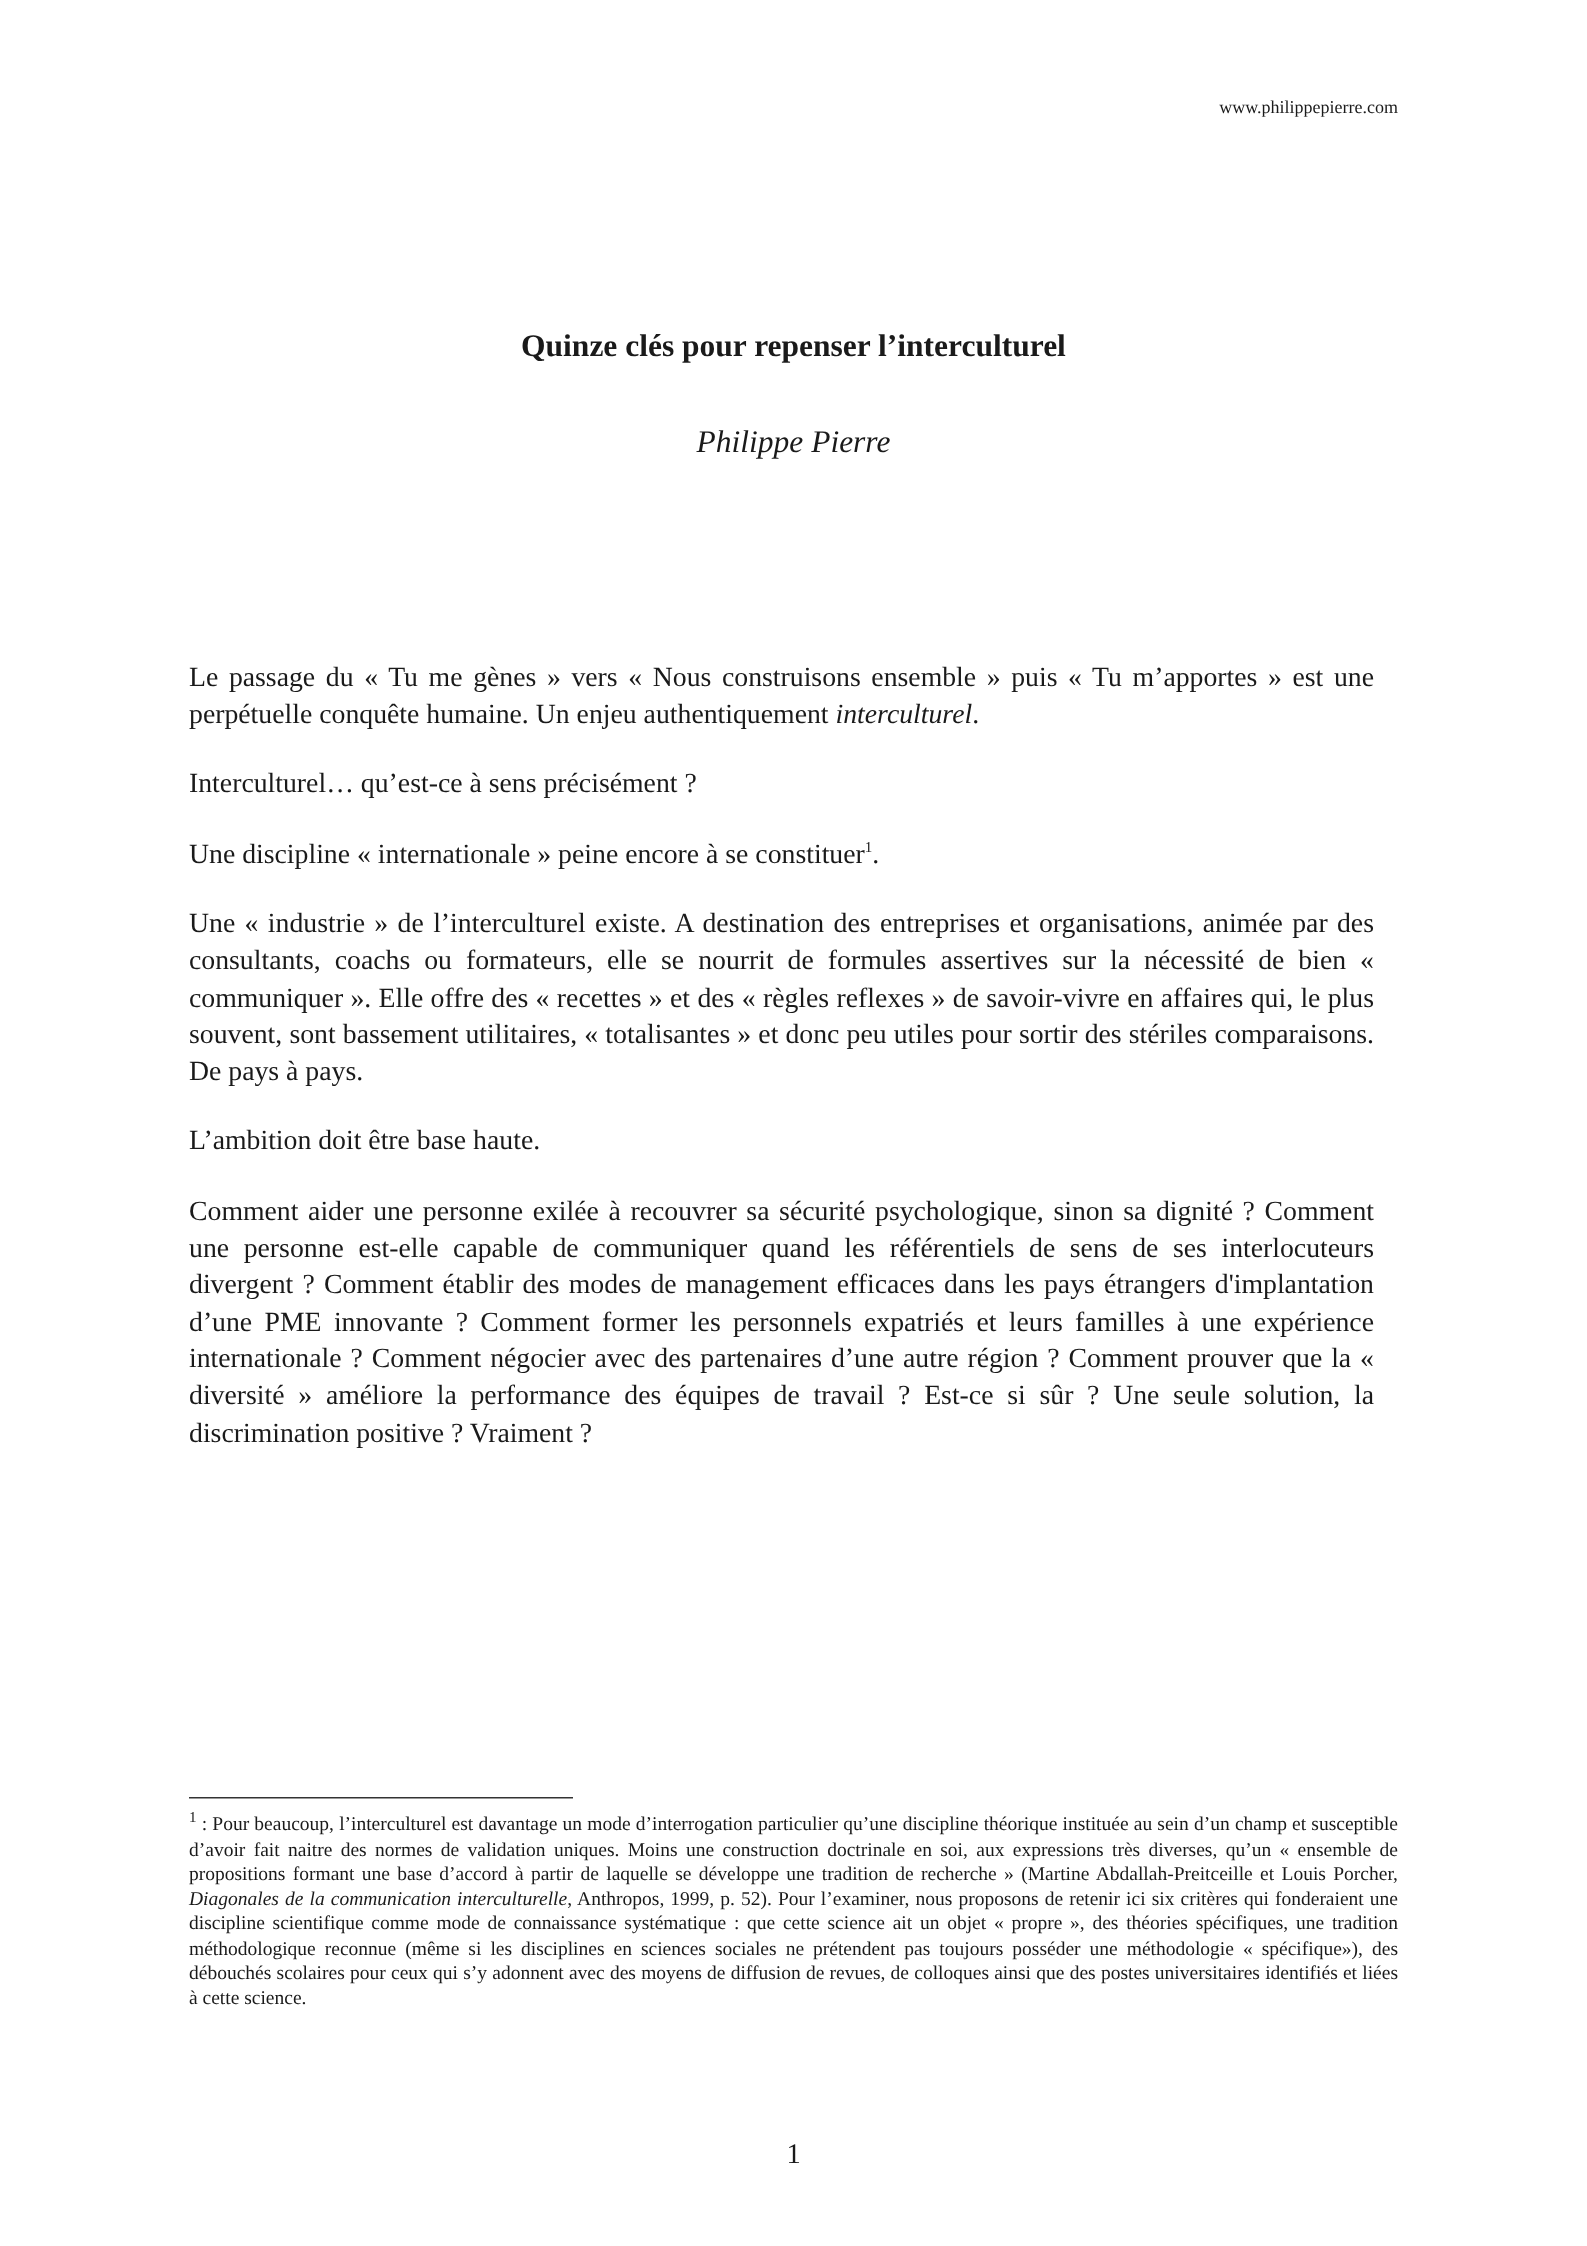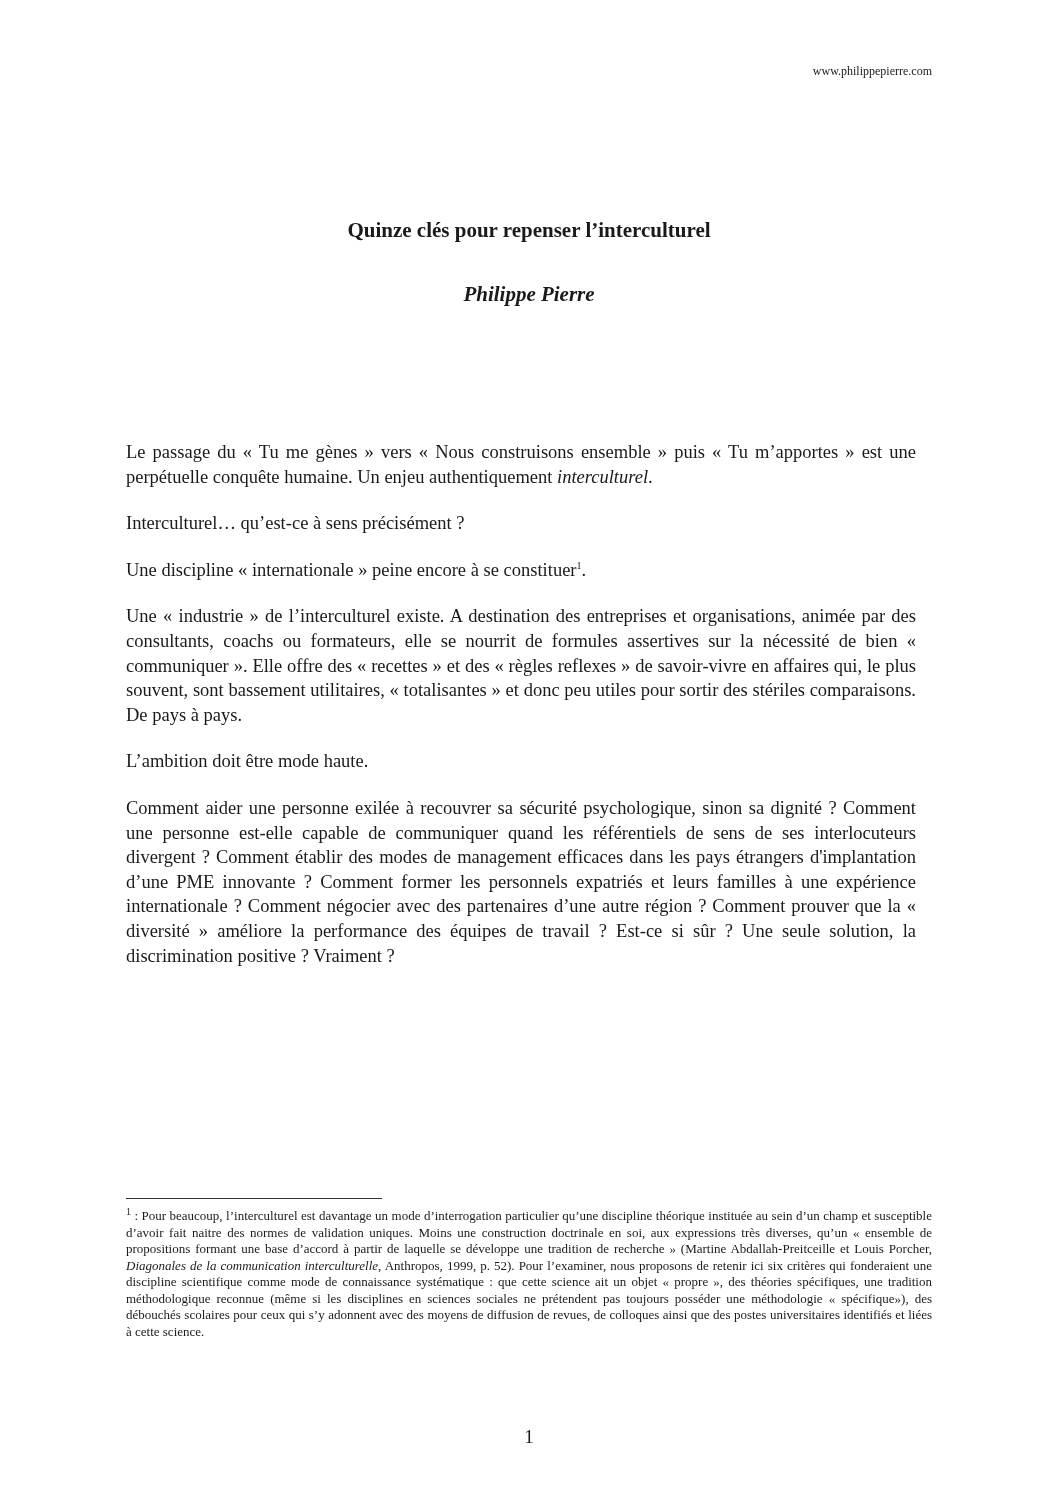--- a/index.html
+++ b/index.html
@@ -2,21 +2,21 @@
 <html><head>
 <meta charset="utf-8">
 <style>
   html, body { margin: 0; padding: 0; background: #ffffff; }
   body { width: 1058px; height: 1497px; position: relative; overflow: hidden;
          font-family: "Liberation Serif", "DejaVu Serif", serif; color: #1a1a1a; }
   .header-url { position: absolute; top: 64px; right: 126px; font-size: 12px; }
   .title { position: absolute; top: 174px; left: 0; width: 1058px; text-align: center;
            font-size: 21px; font-weight: bold; margin-top: 44px; }
   .author { position: absolute; top: 282px; left: 0; width: 1058px; text-align: center;
-            font-size: 21px; font-style: italic; font-weight: bold; }
+            font-size: 21px; font-style: italic; }
   .body-text { position: absolute; left: 126px; width: 806px; top: 440px;
                font-size: 18.5px; line-height: 24.6px; text-align: justify; }
   .body-text p { margin: 0 16px 22px 0; }
   .sup { font-size: 10px; vertical-align: super; line-height: 0; }
   .footnote-rule { position: absolute; left: 126px; top: 1198px; width: 256px; height: 1px; background: #333; }
   .footnote { position: absolute; left: 126px; width: 806px; top: 1208px;
               font-size: 13px; line-height: 16.5px; text-align: justify; }
   .page-number { position: absolute; top: 1426px; left: 0; width: 1058px; text-align: center; font-size: 19px; }
 </style>
 </head>
@@ -26,21 +26,21 @@
 
 <div class="title">Quinze clés pour repenser l’interculturel</div>
 
 <div class="author">Philippe Pierre</div>
 
 <div class="body-text">
   <p><span>Le passage du « Tu me gènes » vers « Nous construisons ensemble » puis « Tu m’apportes » est une perpétuelle conquête humaine. Un enjeu authentiquement </span><em>interculturel</em><span>.</span></p>
   <p>Interculturel… qu’est-ce à sens précisément ?</p>
   <p><span>Une discipline « internationale » peine encore à se constituer</span><span class="sup">1</span><span>.</span></p>
   <p>Une « industrie » de l’interculturel existe. A destination des entreprises et organisations, animée par des consultants, coachs ou formateurs, elle se nourrit de formules assertives sur la nécessité de bien « communiquer ». Elle offre des « recettes » et des « règles reflexes » de savoir-vivre en affaires qui, le plus souvent, sont bassement utilitaires, « totalisantes » et donc peu utiles pour sortir des stériles comparaisons. De pays à pays.</p>
-  <p>L’ambition doit être mode haute.</p>
+  <p>L’ambition doit être base haute.</p>
   <p>Comment aider une personne exilée à recouvrer sa sécurité psychologique, sinon sa dignité ? Comment une personne est-elle capable de communiquer quand les référentiels de sens de ses interlocuteurs divergent ? Comment établir des modes de management efficaces dans les pays étrangers d'implantation d’une PME innovante ? Comment former les personnels expatriés et leurs familles à une expérience internationale ? Comment négocier avec des partenaires d’une autre région ? Comment prouver que la « diversité » améliore la performance des équipes de travail ? Est-ce si sûr ? Une seule solution, la discrimination positive ? Vraiment ?</p>
 </div>
 
 <div class="footnote-rule"></div>
 
 <div class="footnote"><span class="sup">1</span><span> : Pour beaucoup, l’interculturel est davantage un mode d’interrogation particulier qu’une discipline théorique instituée au sein d’un champ et susceptible d’avoir fait naitre des normes de validation uniques. Moins une construction doctrinale en soi, aux expressions très diverses, qu’un « ensemble de propositions formant une base d’accord à partir de laquelle se développe une tradition de recherche » (Martine Abdallah-Preitceille et Louis Porcher, </span><em>Diagonales de la communication interculturelle</em><span>, Anthropos, 1999, p. 52). Pour l’examiner, nous proposons de retenir ici six critères qui fonderaient une discipline scientifique comme mode de connaissance systématique : que cette science ait un objet « propre », des théories spécifiques, une tradition méthodologique reconnue (même si les disciplines en sciences sociales ne prétendent pas toujours posséder une méthodologie « spécifique»), des débouchés scolaires pour ceux qui s’y adonnent avec des moyens de diffusion de revues, de colloques ainsi que des postes universitaires identifiés et liées à cette science.</span></div>
 
 <div class="page-number">1</div>
 
 </body></html>

